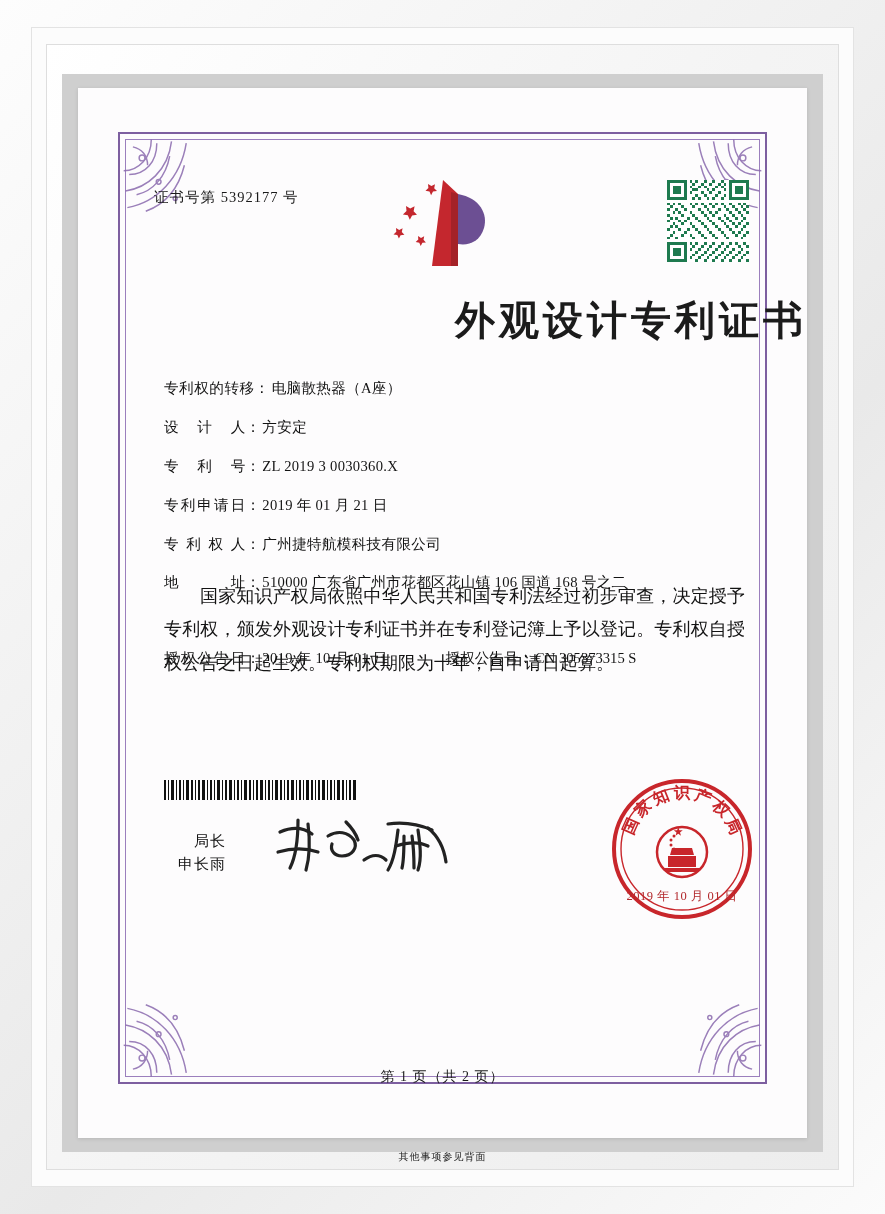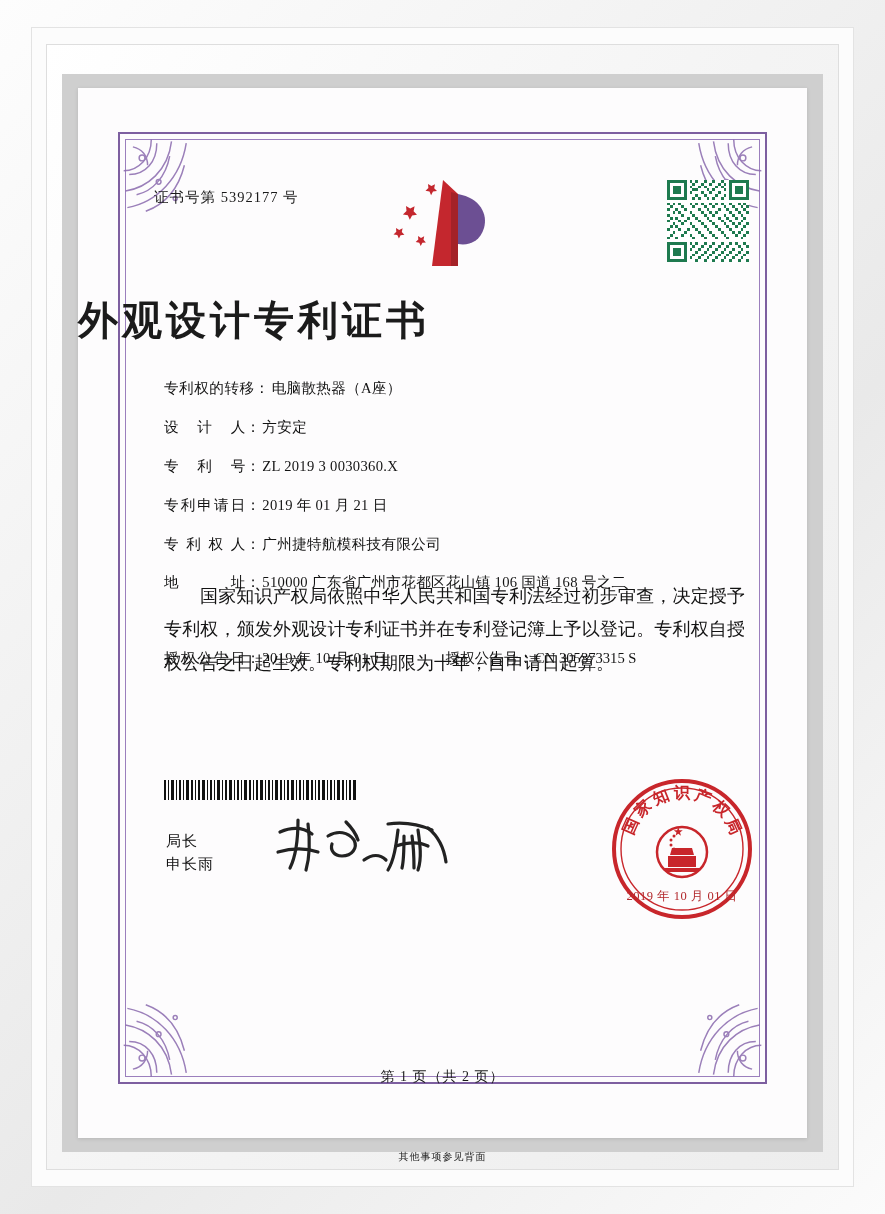--- a/index.html
+++ b/index.html
@@ -99,21 +99,21 @@
     position: absolute;
     right: 58px; top: 92px;
     width: 82px; height: 82px;
     background: #fff;
   }
   .qr svg { width: 100%; height: 100%; display: block; }
 
   .title {
     position: absolute;
     left: 0; right: 0; top: 205px;
-    text-align: left;
+    text-align: right;
     font-size: 40px;
     font-weight: bold;
     letter-spacing: 4px;
     color: #1b1b1b;
     font-family: "DejaVu Serif", "Liberation Serif", serif;
   }
 
   .fields {
     position: absolute;
     left: 86px; right: 60px; top: 290px;
@@ -160,25 +160,26 @@
   .barcode {
     position: absolute;
     left: 86px; top: 692px;
     width: 192px; height: 20px;
   }
   .barcode svg { width: 100%; height: 100%; display: block; }
 
   
   .sign-block {
     position: absolute;
-    left: 88px; top: 742px;
+    left: 100px; top: 742px;
     font-size: 15px;
     line-height: 1.55;
     color: #111;
     letter-spacing: 1px;
+    text-align: right;
   }
   .signature {
     position: absolute;
     left: 190px; top: 718px;
     width: 200px; height: 80px;
     color: #2a2a2a;
   }
   .signature svg { width: 100%; height: 100%; display: block; }
 
   

